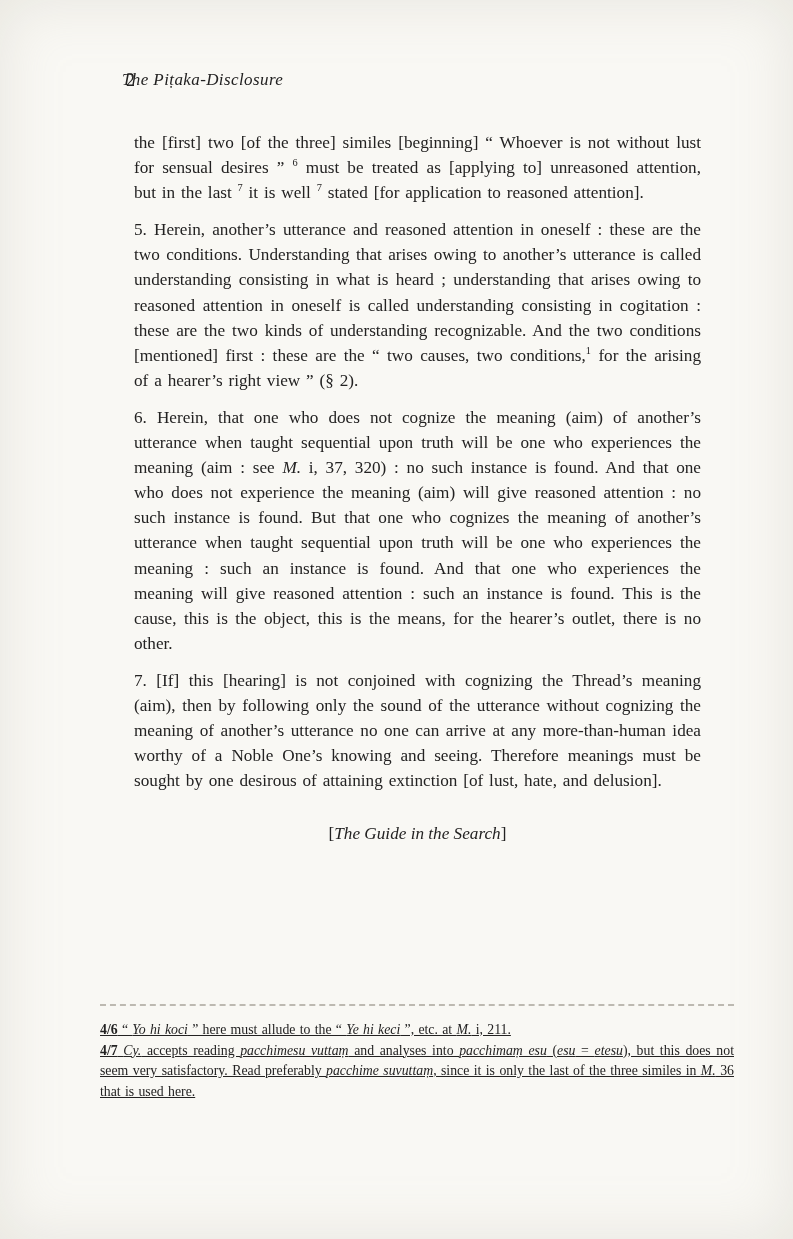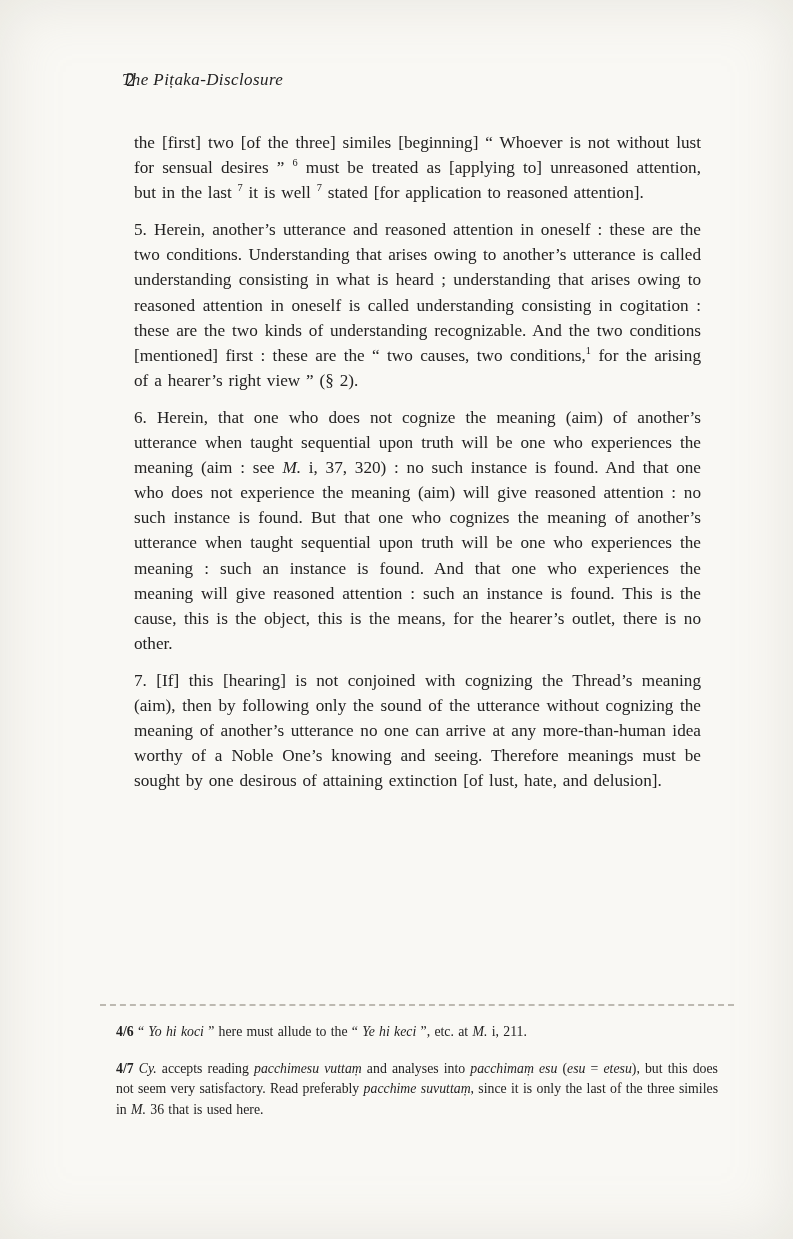--- a/index.html
+++ b/index.html
@@ -57,45 +57,47 @@
     position: absolute;
     left: 100px; top: 1004px; width: 634px;
   }
   .fn-separator {
     height: 0;
     border-top: 2px dashed #a9a59b;
     opacity: 0.75;
     margin-bottom: 14px;
   }
   .footnotes p {
-    margin: 16px;
+    margin: 0;
     font-size: 13.8px;
     line-height: 20.6px;
     text-align: justify;
     word-spacing: 0.06em;
+    text-decoration: underline;
   }
   em { font-style: italic; }
   strong { font-weight: bold; }
 </style>
 </head>
 <body>
 
 <div class="page">
 
   <div class="running-head">
     <span class="page-number">2</span>
     <span class="running-title">The Piṭaka-Disclosure</span>
   </div>
 
   <div class="body-text">
     <p><span>the [first] two [of the three] similes [beginning] “ Whoever is not without lust for sensual desires ” </span><sup>6</sup><span> must be treated as [applying to] unreasoned attention, but in the last </span><sup>7</sup><span> it is well </span><sup>7</sup><span> stated [for application to reasoned attention].</span></p>
     <p><span>5. Herein, another’s utterance and reasoned attention in oneself : these are the two conditions. Understanding that arises owing to another’s utterance is called understanding consisting in what is heard ; understanding that arises owing to reasoned attention in oneself is called understanding consisting in cogitation : these are the two kinds of understanding recognizable. And the two conditions [mentioned] first : these are the “ two causes, two conditions,</span><sup>1</sup><span> for the arising of a hearer’s right view ” (§ 2).</span></p>
     <p><span>6. Herein, that one who does not cognize the meaning (aim) of another’s utterance when taught sequential upon truth will be one who experiences the meaning (aim : see </span><em>M.</em><span> i, 37, 320) : no such instance is found. And that one who does not experience the meaning (aim) will give reasoned attention : no such instance is found. But that one who cognizes the meaning of another’s utterance when taught sequential upon truth will be one who experiences the meaning : such an instance is found. And that one who experiences the meaning will give reasoned attention : such an instance is found. This is the cause, this is the object, this is the means, for the hearer’s outlet, there is no other.</span></p>
     <p><span>7. [If] this [hearing] is not conjoined with cognizing the Thread’s meaning (aim), then by following only the sound of the utterance without cognizing the meaning of another’s utterance no one can arrive at any more-than-human idea worthy of a Noble One’s knowing and seeing. Therefore meanings must be sought by one desirous of attaining extinction [of lust, hate, and delusion].</span></p>
 
+    <div class="section-heading"><span>[</span><em>The Guide in the Search</em><span>]</span></div>
 
   </div>
 
   <div class="footnotes">
     <div class="fn-separator"></div>
     <p><strong>4/6</strong><span> “ </span><em>Yo hi koci</em><span> ” here must allude to the “ </span><em>Ye hi keci</em><span> ”, etc. at </span><em>M.</em><span> i, 211.</span></p>
     <p><strong>4/7</strong><span> </span><em>Cy.</em><span> accepts reading </span><em>pacchimesu vuttaṃ</em><span> and analyses into </span><em>pacchimaṃ esu</em><span> (</span><em>esu</em><span> = </span><em>etesu</em><span>), but this does not seem very satisfactory. Read preferably </span><em>pacchime suvuttaṃ</em><span>, since it is only the last of the three similes in </span><em>M.</em><span> 36 that is used here.</span></p>
   </div>
 
 </div>

